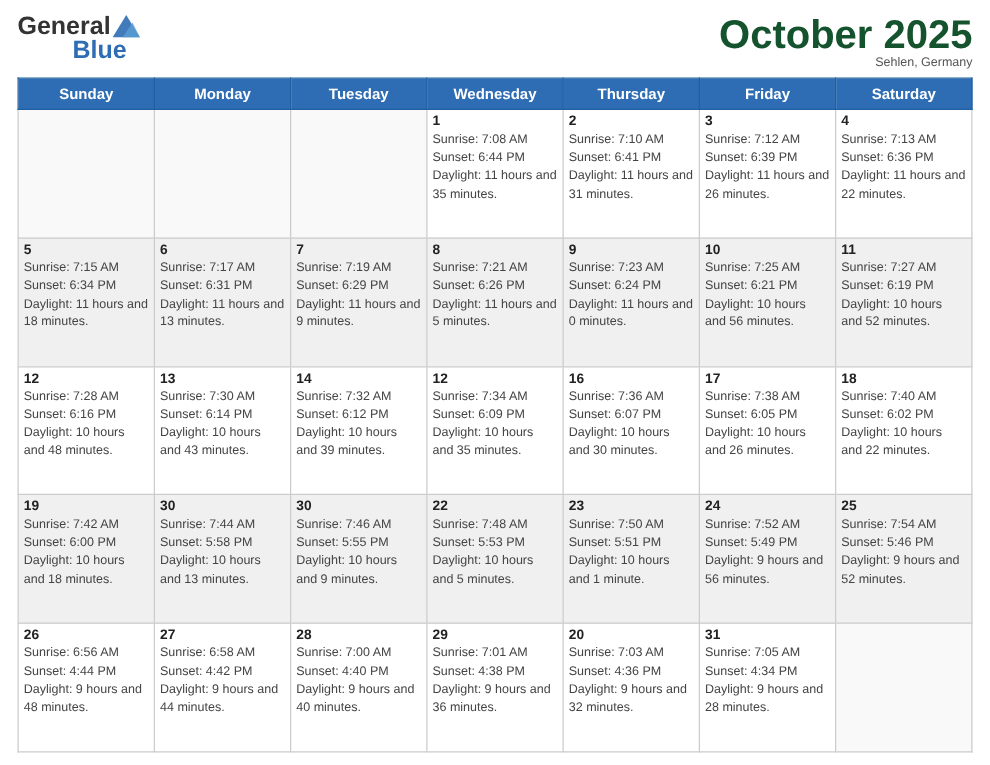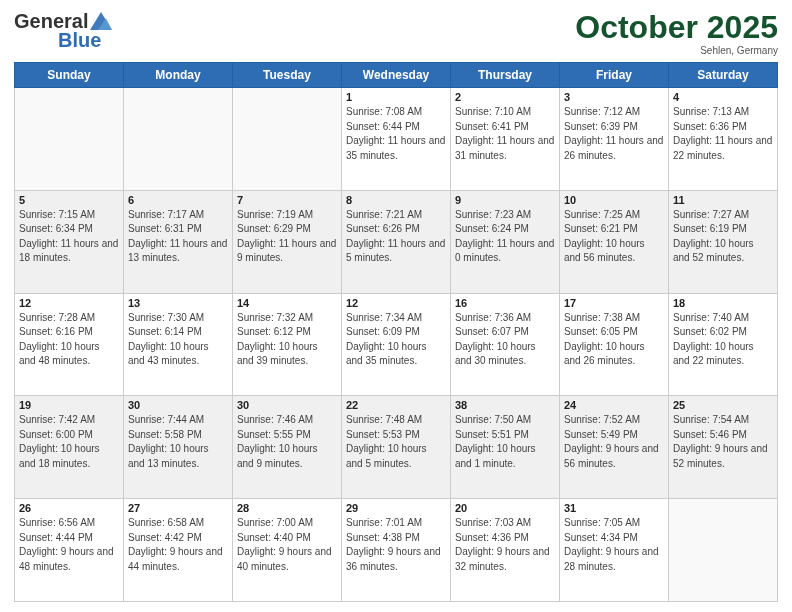--- a/index.html
+++ b/index.html
@@ -216,21 +216,21 @@
           </td>
           <td>
             <div class="day-number">30</div>
             <div class="day-info">Sunrise: 7:46 AM<br>Sunset: 5:55 PM<br>Daylight: 10 hours and 9 minutes.</div>
           </td>
           <td>
             <div class="day-number">22</div>
             <div class="day-info">Sunrise: 7:48 AM<br>Sunset: 5:53 PM<br>Daylight: 10 hours and 5 minutes.</div>
           </td>
           <td>
-            <div class="day-number">38</div>
+            <div class="day-number">23</div>
             <div class="day-info">Sunrise: 7:50 AM<br>Sunset: 5:51 PM<br>Daylight: 10 hours and 1 minute.</div>
           </td>
           <td>
             <div class="day-number">24</div>
             <div class="day-info">Sunrise: 7:52 AM<br>Sunset: 5:49 PM<br>Daylight: 9 hours and 56 minutes.</div>
           </td>
           <td>
             <div class="day-number">25</div>
             <div class="day-info">Sunrise: 7:54 AM<br>Sunset: 5:46 PM<br>Daylight: 9 hours and 52 minutes.</div>
           </td>

